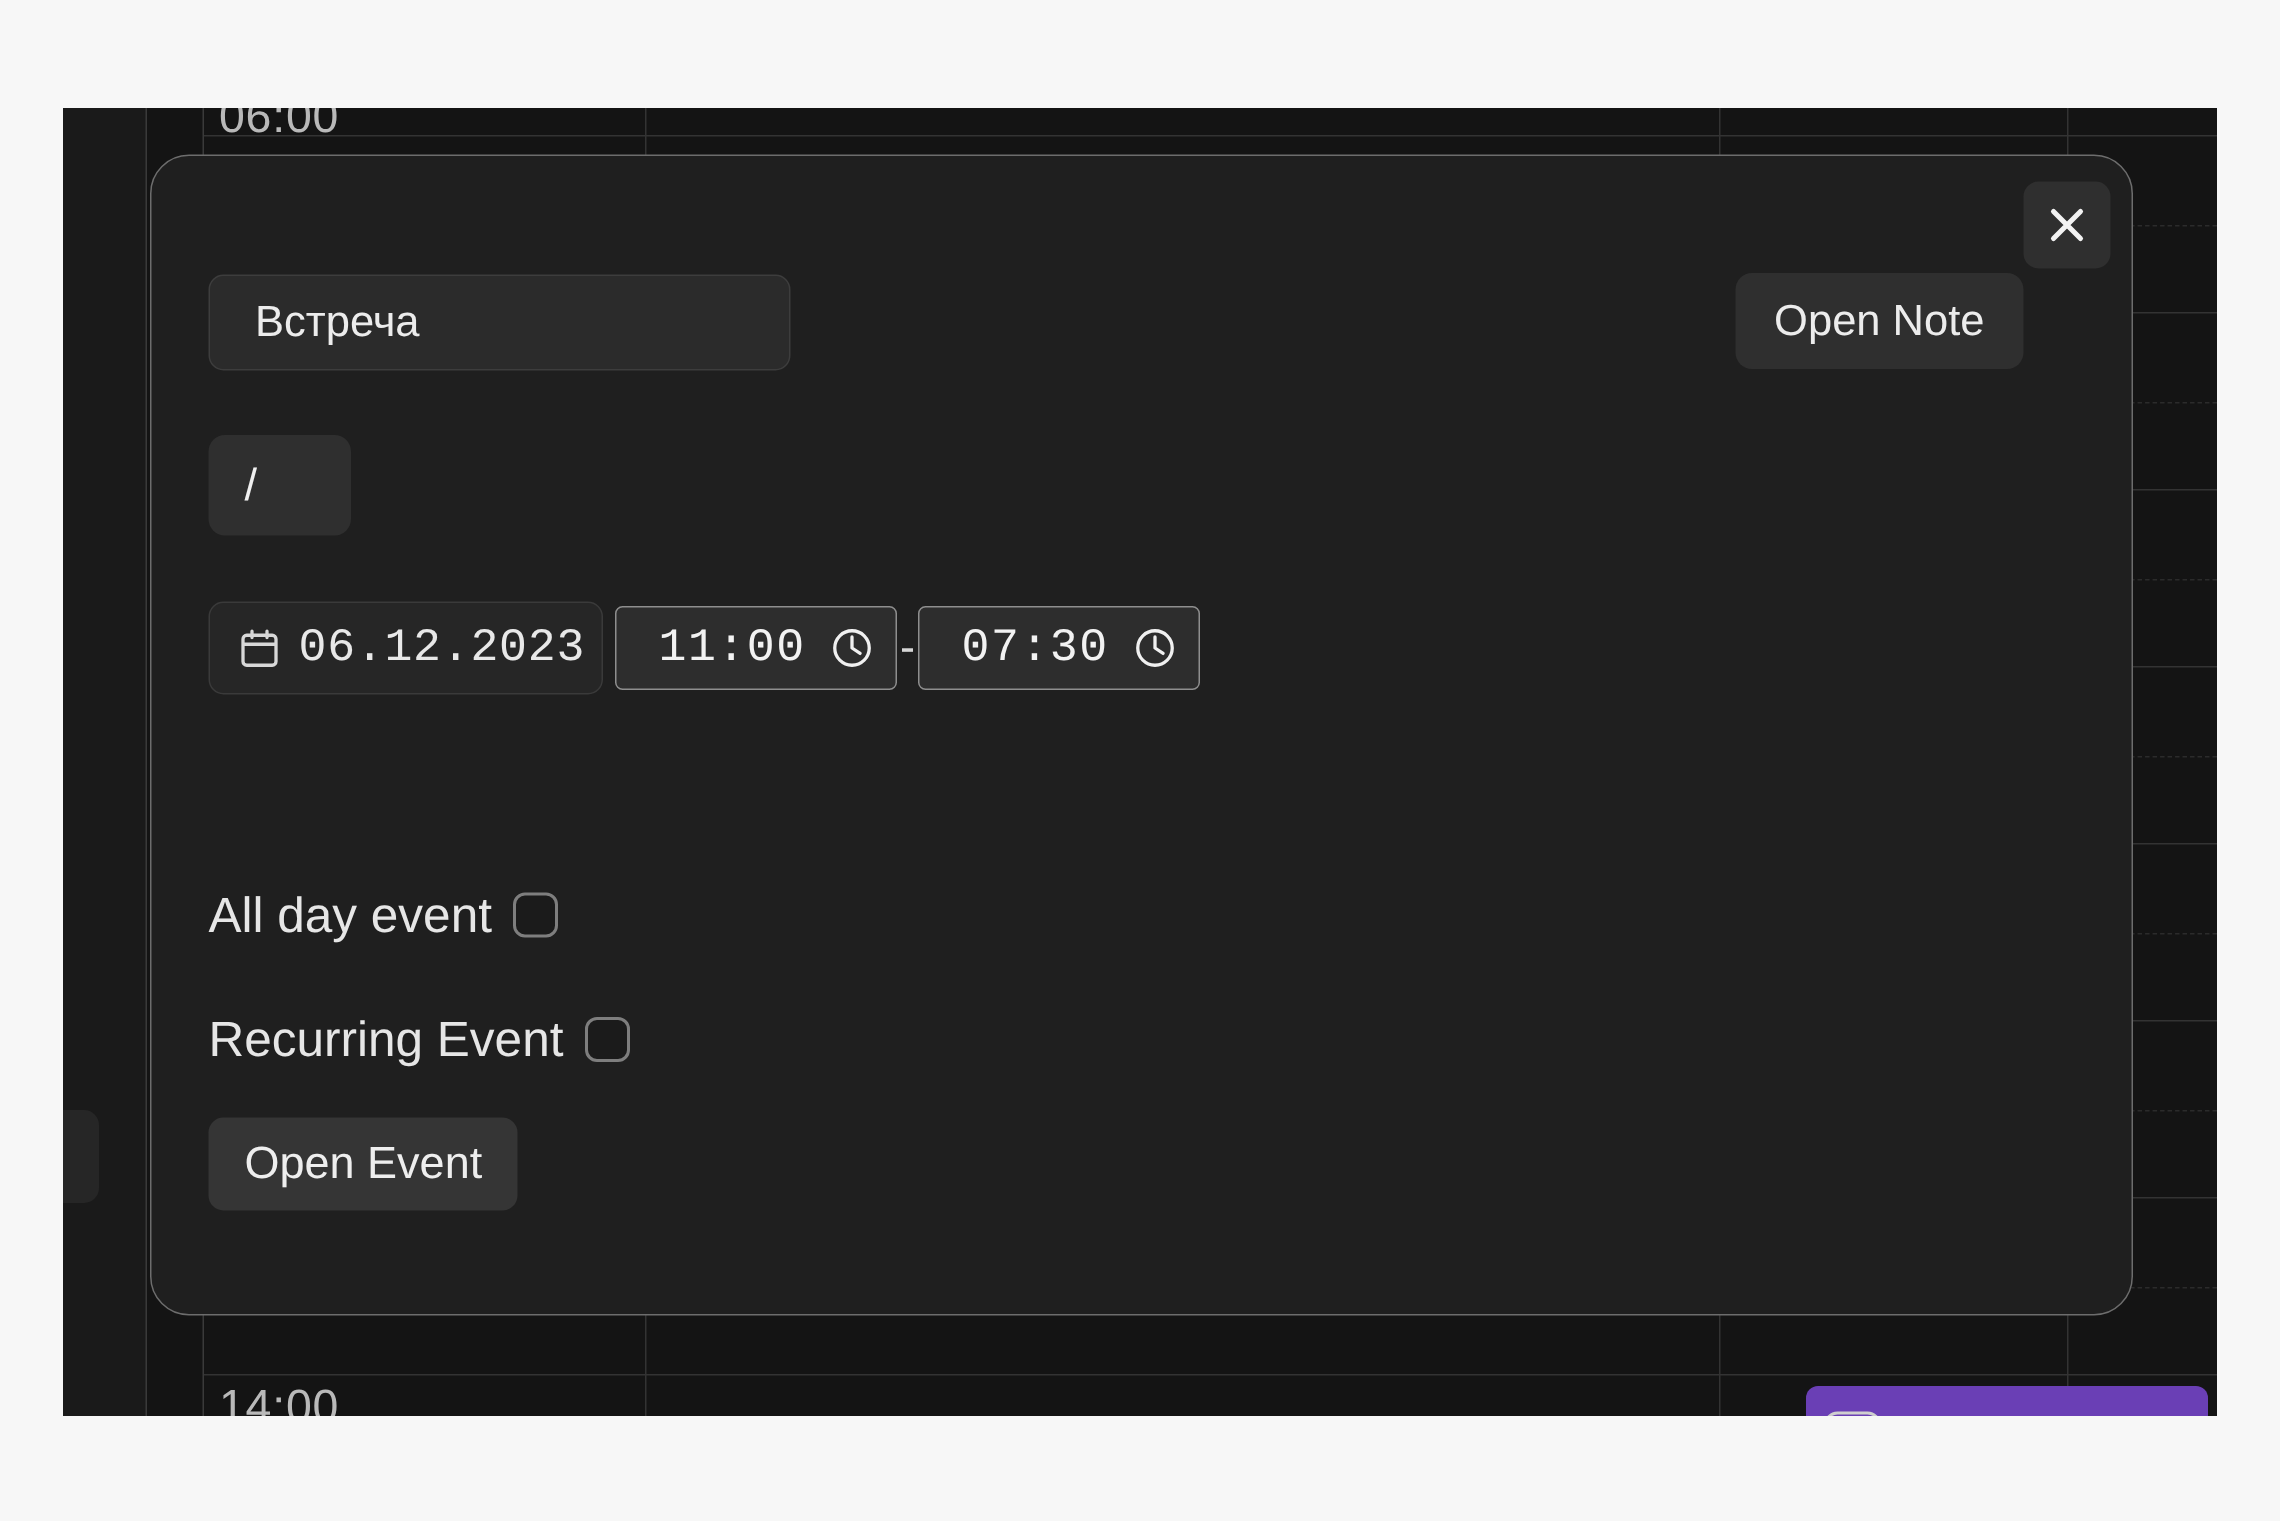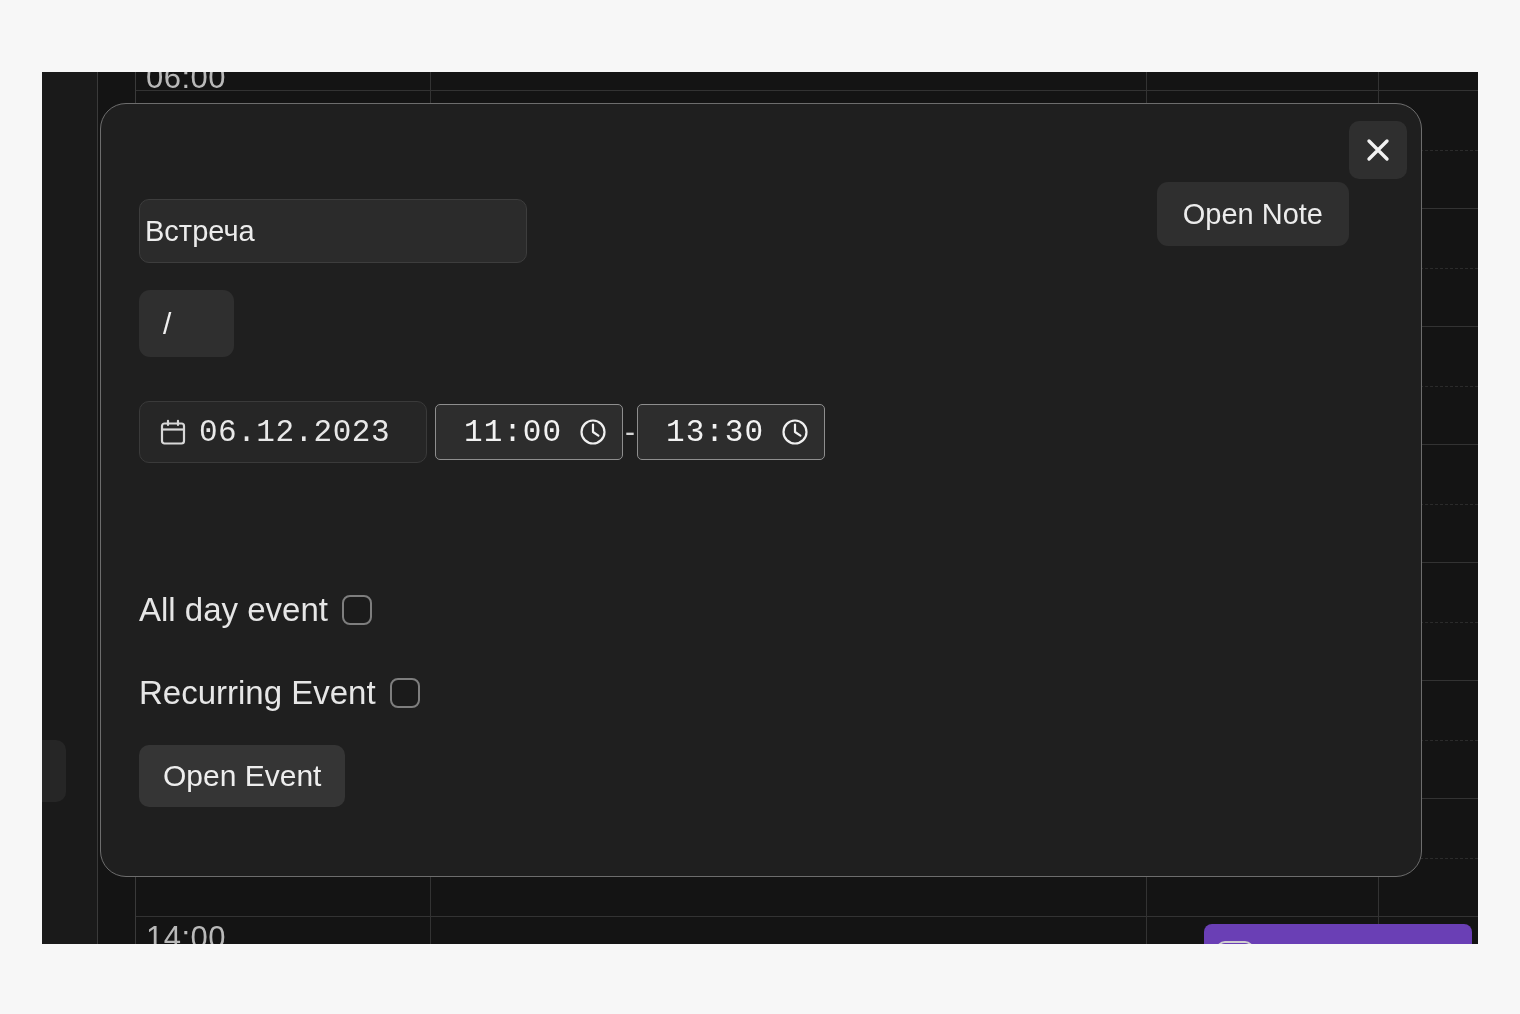--- a/index.html
+++ b/index.html
@@ -155,30 +155,30 @@
     position: absolute;
     left: 38px;
     top: 78px;
     right: 38px;
     height: 64px;
   }
 
   .title-input {
     position: absolute;
     left: 0;
-    top: 17px;
+    top: 1px;
     width: 388px;
     height: 64px;
     background: #2b2b2b;
     border: 1px solid #3d3d3d;
     border-radius: 10px;
     color: #ececec;
     font-size: 29px;
     font-family: "Liberation Sans", sans-serif;
-    padding: 0 5px;
+    padding: 0 30px;
     box-sizing: border-box;
     outline: none;
   }
   .title-input::placeholder { color: #7a7a7a; }
 
   .open-note-btn {
     position: absolute;
     right: 34px;
     top: 0;
     height: 64px;
@@ -217,21 +217,21 @@
     top: 297px;
     display: flex;
     align-items: center;
   }
 
   .date-field {
     display: flex;
     align-items: center;
     gap: 13px;
     height: 62px;
-    padding: 0 36px 0 20px;
+    padding: 0 11px 0 20px;
     background: #262626;
     border: 1px solid #3a3a3a;
     border-radius: 10px;
     box-sizing: border-box;
   }
   .date-field .date-value {
     font-family: "Liberation Mono", monospace;
     font-size: 31px;
     color: #e8e8e8;
     letter-spacing: 0.5px;
@@ -396,21 +396,21 @@
         <span class="time-value">11:00</span>
         <svg width="30" height="30" viewBox="0 0 30 30">
           <circle cx="15" cy="15" r="11.5" stroke="#f0f0f0" stroke-width="2.2" fill="none"></circle>
           <path d="M15 7.6 V15 L20.4 18.6" stroke="#f0f0f0" stroke-width="2.2" stroke-linecap="round" stroke-linejoin="round" fill="none"></path>
         </svg>
       </div>
 
       <span class="time-sep">-</span>
 
       <div class="time-field">
-        <span class="time-value">13:30</span>
+        <span class="time-value">07:30</span>
         <svg width="30" height="30" viewBox="0 0 30 30">
           <circle cx="15" cy="15" r="11.5" stroke="#f0f0f0" stroke-width="2.2" fill="none"></circle>
           <path d="M15 7.6 V15 L20.4 18.6" stroke="#f0f0f0" stroke-width="2.2" stroke-linecap="round" stroke-linejoin="round" fill="none"></path>
         </svg>
       </div>
     </div>
 
     <div class="check-row r2">
       <span class="check-label">Recurring Event</span>
       <span class="checkbox"></span>

